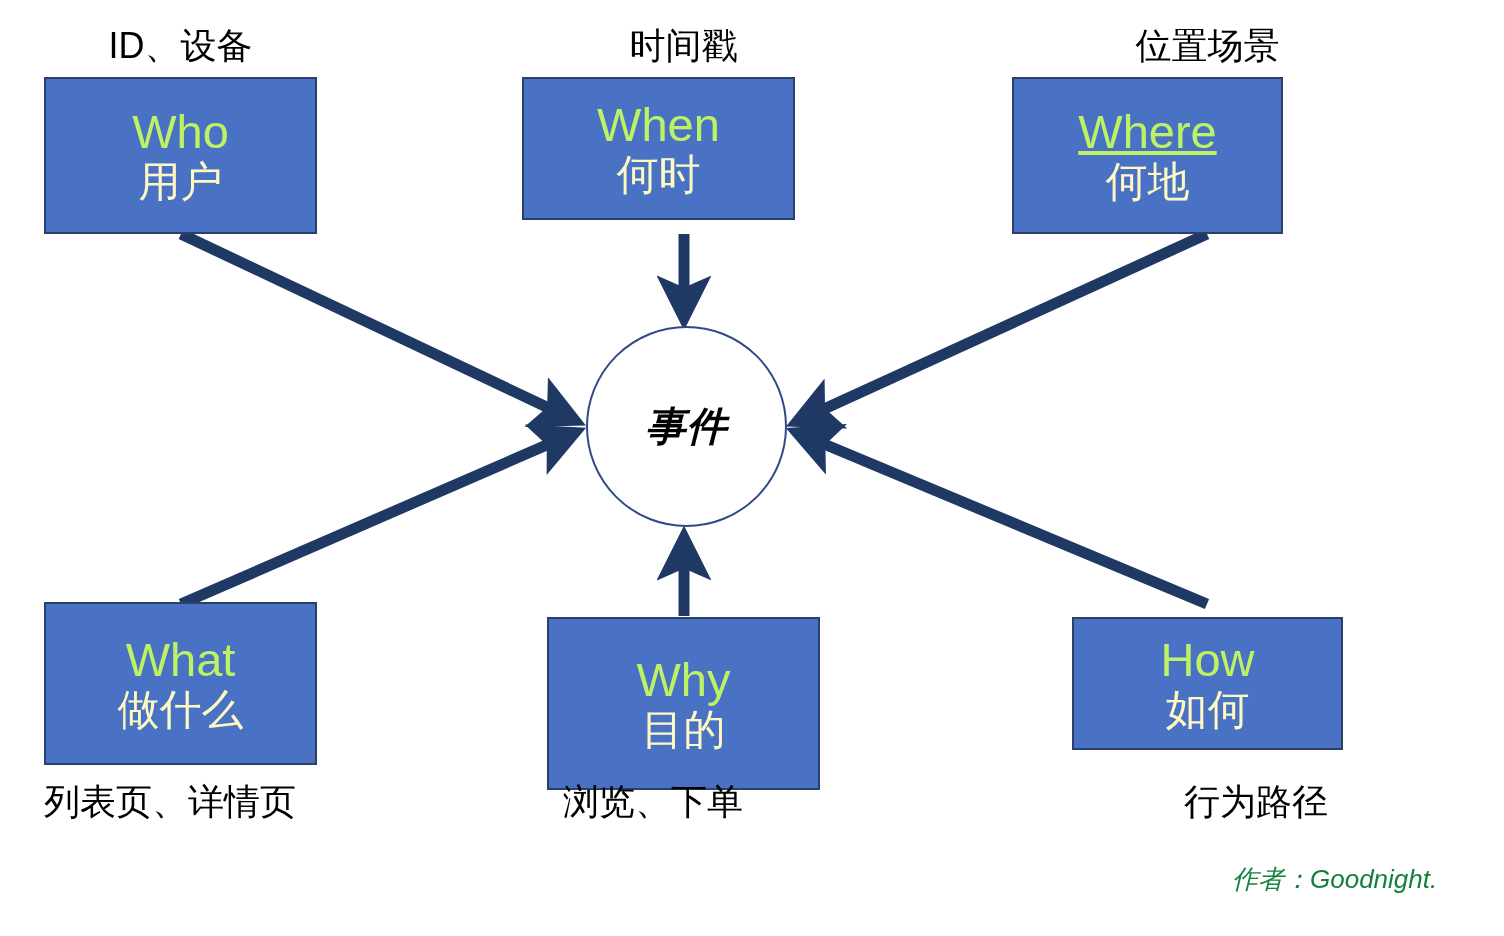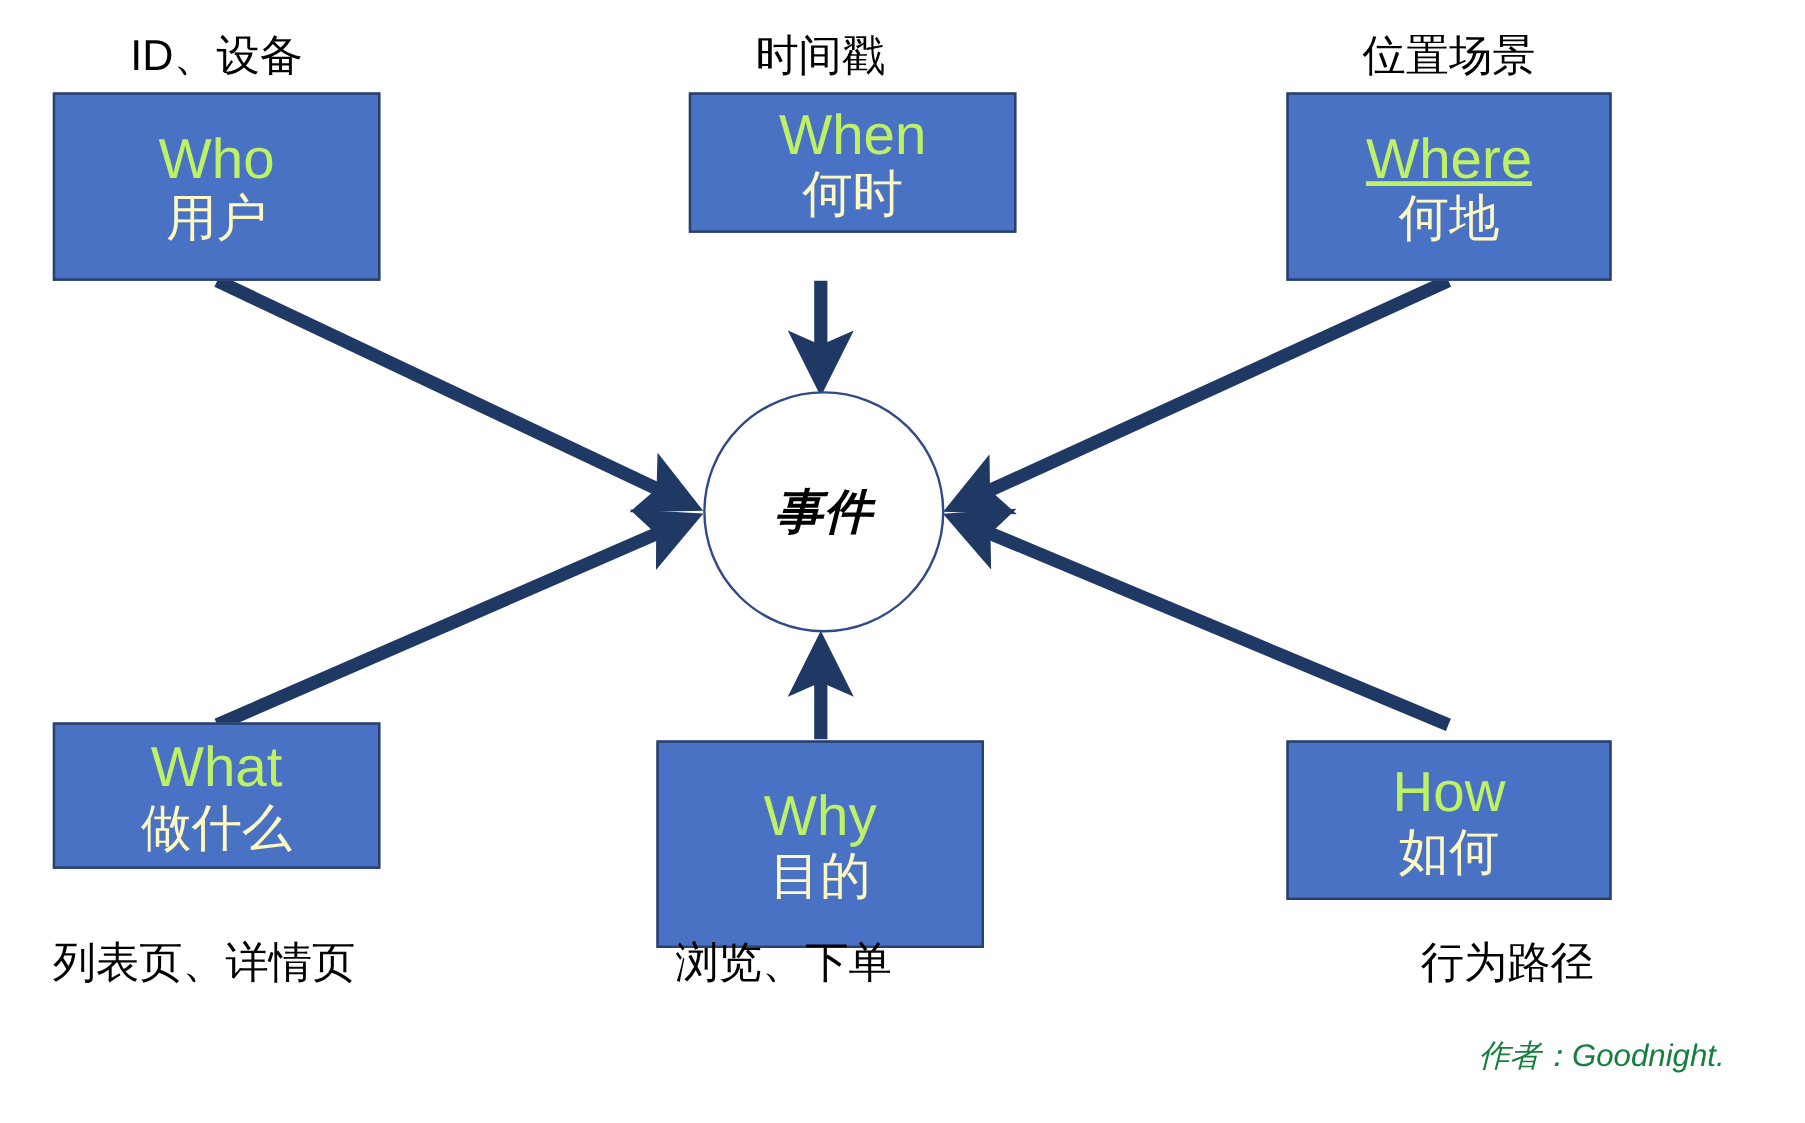--- a/index.html
+++ b/index.html
@@ -114,35 +114,35 @@
 
   <div class="caption" style="left:547px; top:22px; width:273px; text-align:center;">时间戳</div>
 
   <div class="caption" style="left:1072px; top:22px; width:271px; text-align:center;">位置场景</div>
 
   <div class="node-box" style="left:44px; top:77px; width:273px; height:157px;">
     <span class="node-en">Who</span>
     <span class="node-zh">用户</span>
   </div>
 
-  <div class="node-box" style="left:574px; top:77px; width:273px; height:117px;">
+  <div class="node-box" style="left:522px; top:77px; width:273px; height:143px;">
     <span class="node-en">When</span>
     <span class="node-zh">何时</span>
   </div>
 
-  <div class="node-box" style="left:1072px; top:77px; width:271px; height:157px;">
+  <div class="node-box" style="left:1012px; top:77px; width:271px; height:157px;">
     <span class="node-en underlined">Where</span>
     <span class="node-zh">何地</span>
   </div>
 
   <div class="center-circle" style="left:586px; top:326px; width:197px; height:197px;font-style:italic;">
     <span class="center-label">事件</span>
   </div>
 
-  <div class="node-box" style="left:44px; top:602px; width:273px; height:122px;">
+  <div class="node-box" style="left:44px; top:602px; width:273px; height:163px;">
     <span class="node-en">What</span>
     <span class="node-zh">做什么</span>
   </div>
 
   <div class="node-box" style="left:547px; top:617px; width:273px; height:173px;">
     <span class="node-en">Why</span>
     <span class="node-zh">目的</span>
   </div>
 
   <div class="node-box" style="left:1072px; top:617px; width:271px; height:133px;">

